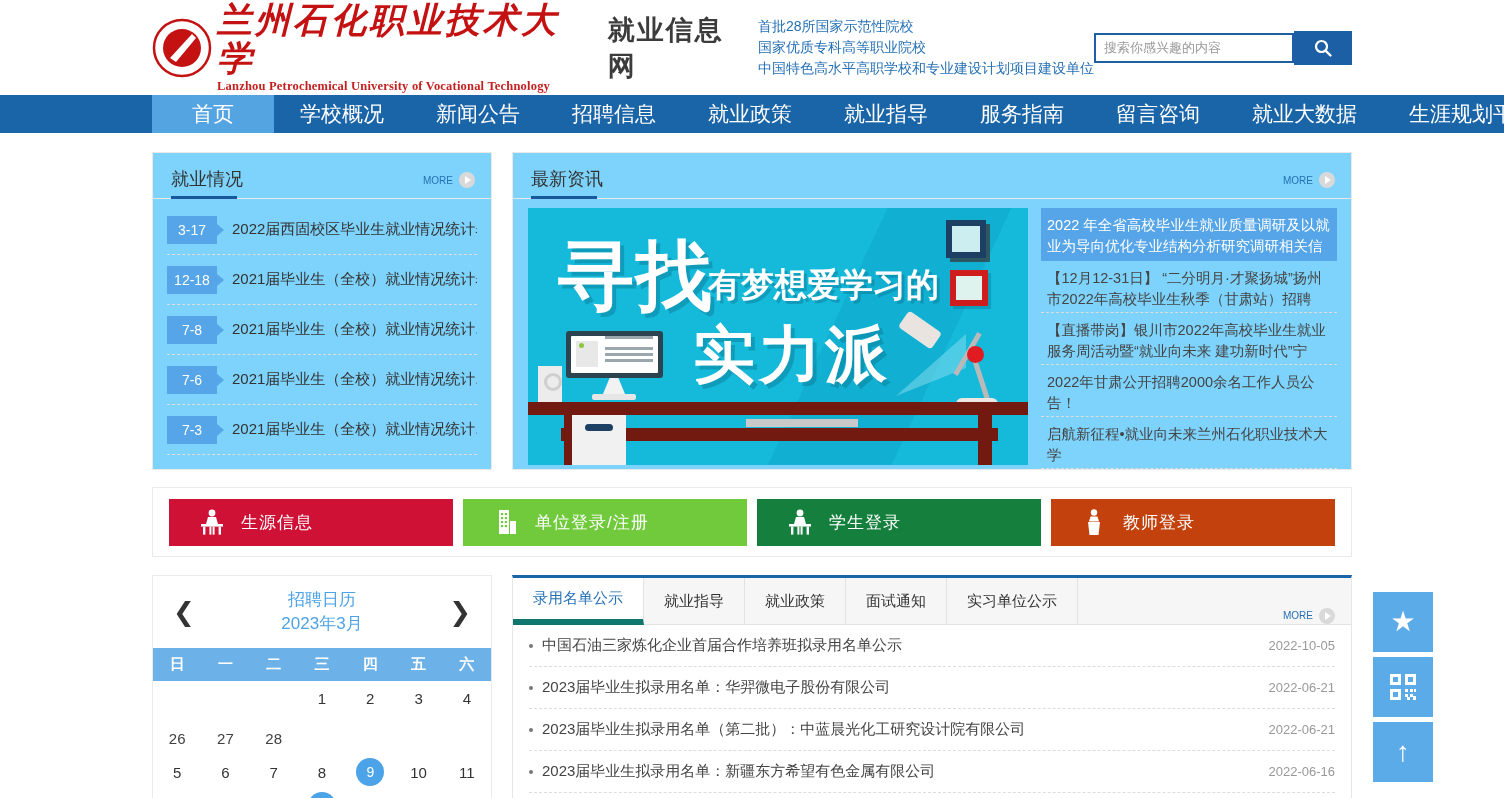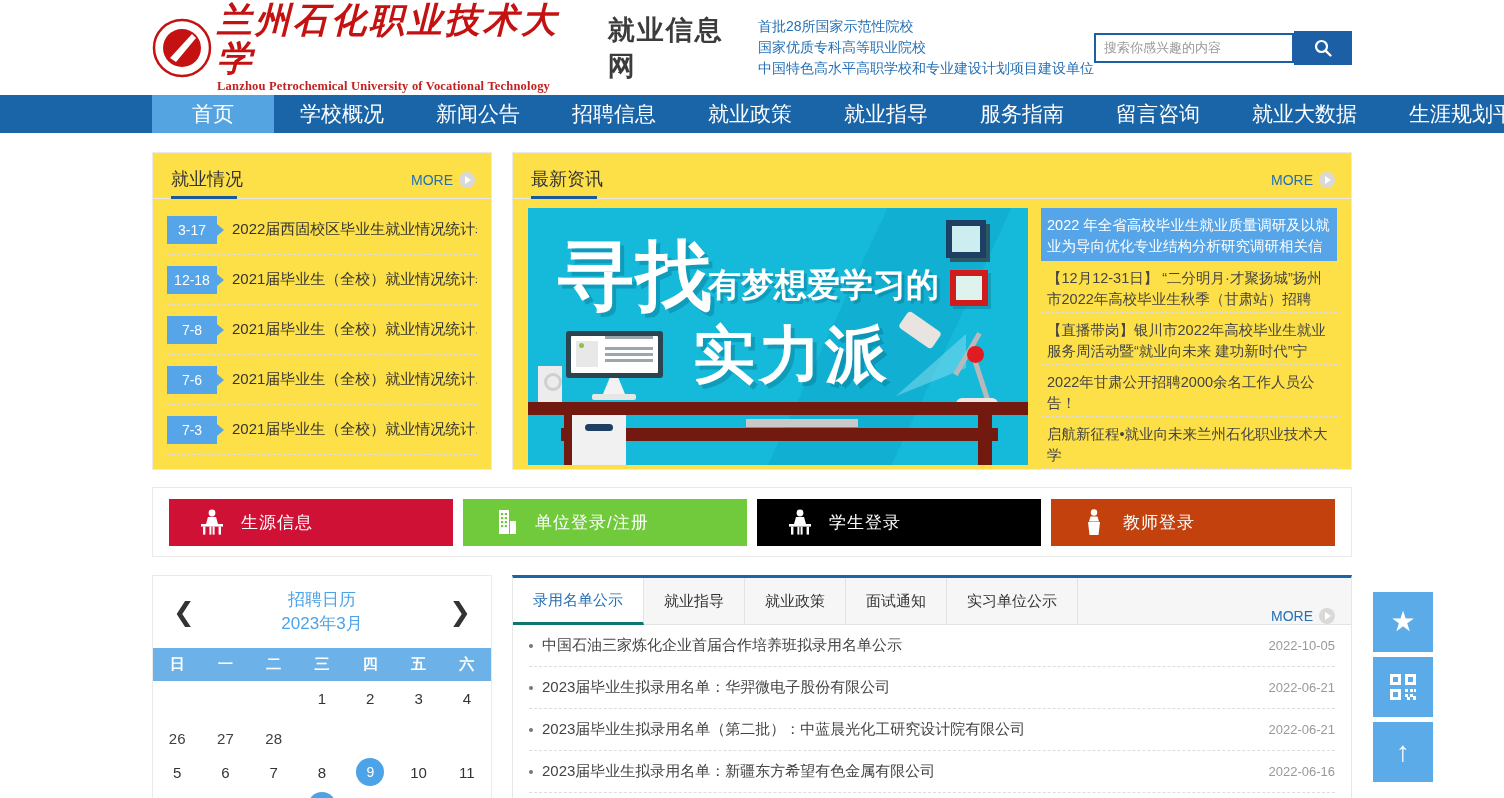--- a/index.html
+++ b/index.html
@@ -27,28 +27,28 @@
 
   
   .main-nav { height:38px; background:#1a64a8; }
   .main-nav .wrap { display:flex; height:100%; }
   .nav-item { color:#fff; font-size:21px; height:100%; display:flex; align-items:center;
     justify-content:center; padding:0 26px; cursor:pointer; white-space:nowrap; }
   .nav-item.active { background:#55a4e2; padding:0 40px; }
 
   
   .row1 { display:flex; margin-top:19px; }
-  .panel { background:#fde047; border:1px solid #eaeaea; }
+  .panel { background:#7dd3fc; border:1px solid #eaeaea; }
   .panel-emp { width:340px; height:318px; }
   .panel-news { width:840px; height:318px; margin-left:20px; }
   .panel-head { height:46px; display:flex; align-items:flex-end; justify-content:space-between;
     padding:0 16px 8px 18px; border-bottom:1px solid #e7e7e7; position:relative; }
   .panel-title { font-size:18px; color:#333; position:relative; padding-bottom:8px; margin-bottom:-9px; }
   .panel-title::after { content:""; position:absolute; left:0; bottom:0; width:66px; height:3px; background:#17599c; }
-  .more-link { display:flex; align-items:center; font-size:14px; color:#2570b5; cursor:pointer; padding-bottom:2px;margin-top:29px; }
+  .more-link { display:flex; align-items:center; font-size:10px; color:#2570b5; cursor:pointer; padding-bottom:2px;margin-top:29px; }
   .more-circle { width:16px; height:16px; border-radius:50%; background:#d9d9d9; margin-left:6px; position:relative; }
   .more-circle::after { content:""; position:absolute; left:6px; top:4px; border-left:6px solid #fff;
     border-top:4px solid transparent; border-bottom:4px solid transparent; }
 
   
   .emp-list { list-style:none; padding:6px 14px 0 14px; }
   .emp-item { height:50px; display:flex; align-items:center; border-bottom:1px dashed #ddd; cursor:pointer; }
   .emp-badge { position:relative; min-width:50px; height:28px; background:#55a5e8; color:#fff;
     font-size:14px; display:flex; align-items:center; justify-content:center; padding:0 6px; flex:0 0 auto; }
   .emp-badge::after { content:""; position:absolute; right:-7px; top:50%; margin-top:-6px;
@@ -106,21 +106,21 @@
   .news-item.hl { background:#55a5e8; color:#fff; border-bottom:none; height:53px; }
   .news-item.hl::before { content:""; position:absolute; left:-9px; top:19px;
     border-right:9px solid #55a5e8; border-top:8px solid transparent; border-bottom:8px solid transparent; }
 
   
   .row2 { margin-top:17px; height:70px; border:1px solid #eaeaea; display:flex; align-items:center;
     justify-content:space-between; padding:0 16px; }
   .quick { width:284px; height:47px; display:flex; align-items:center; color:#fff; cursor:pointer; padding-left:28px; }
   .quick span.txt { font-size:17px; margin-left:14px; letter-spacing:1px; }
   .q-red { background:#d01136; } .q-green { background:#70ca3c; }
-  .q-blue { background:#000000; } .q-orange { background:#c2410c; }
+  .q-blue { background:#15803d; } .q-orange { background:#c2410c; }
 
   
   .row3 { display:flex; margin-top:18px; }
   .cal-panel { width:340px; border:1px solid #eaeaea; background:#fff; }
   .cal-head { height:72px; display:flex; align-items:center; justify-content:space-between; padding:0 20px; }
   .cal-arrow { font-size:26px; color:#333; font-weight:bold; cursor:pointer; line-height:1;
     font-family:"DejaVu Sans",sans-serif; }
   .cal-titles { text-align:center; color:#4da3e8; font-size:17px; line-height:24px; }
   .cal-dayrow { display:grid; grid-template-columns:repeat(7,1fr); background:#6cb2e8; height:33px; }
   .cal-dayrow div { color:#fff; font-size:15px; font-weight:bold; display:flex; align-items:center; justify-content:center; }
@@ -129,21 +129,21 @@
     font-size:15px; color:#333; cursor:pointer; }
   .cal-cell.muted { color:#404040;margin-top:40px; }
   .cal-cell .sel { width:28px; height:28px; border-radius:50%; background:#4da3e8; color:#fff;
     display:flex; align-items:center; justify-content:center; font-size:14px; }
 
   
   .ann-panel { width:840px; margin-left:20px; border:1px solid #e7e7e7; border-top:3px solid #1a64a8; background:#fff; }
   .tab-bar { height:47px; background:#f6f6f6; border-bottom:1px solid #e3e3e3; display:flex; align-items:stretch; }
   .tab { padding:0 20px; display:flex; align-items:center; font-size:15px; color:#333;
     border-right:1px solid #e3e3e3; cursor:pointer; background:#f6f6f6; }
-  .tab.active { background:#fff; color:#2570b5; margin-bottom:-1px; border-bottom:3px solid #0f766e; }
+  .tab.active { background:#fff; color:#2570b5; margin-bottom:-1px; border-bottom:6px solid #0f766e; }
   .tab-bar .more-link { margin-left:auto; padding:0 16px 0 0; align-items:center; }
   .ann-list { padding:0 16px; }
   .ann-item { height:42px; display:flex; align-items:center; border-bottom:1px dashed #ddd; cursor:pointer; }
   .ann-dot { width:4px; height:4px; border-radius:50%; background:#777; margin-right:9px; flex:0 0 auto; }
   .ann-title { font-size:15px; color:#444; white-space:nowrap; overflow:hidden; flex:1; }
   .ann-date { font-size:13px; color:#999; margin-left:20px; flex:0 0 auto; }
 
   
   .float-btns { position:fixed; right:71px; top:592px; width:60px; }
   .fbtn { width:60px; height:60px; background:#5babe8; margin-bottom:5px; display:flex;

